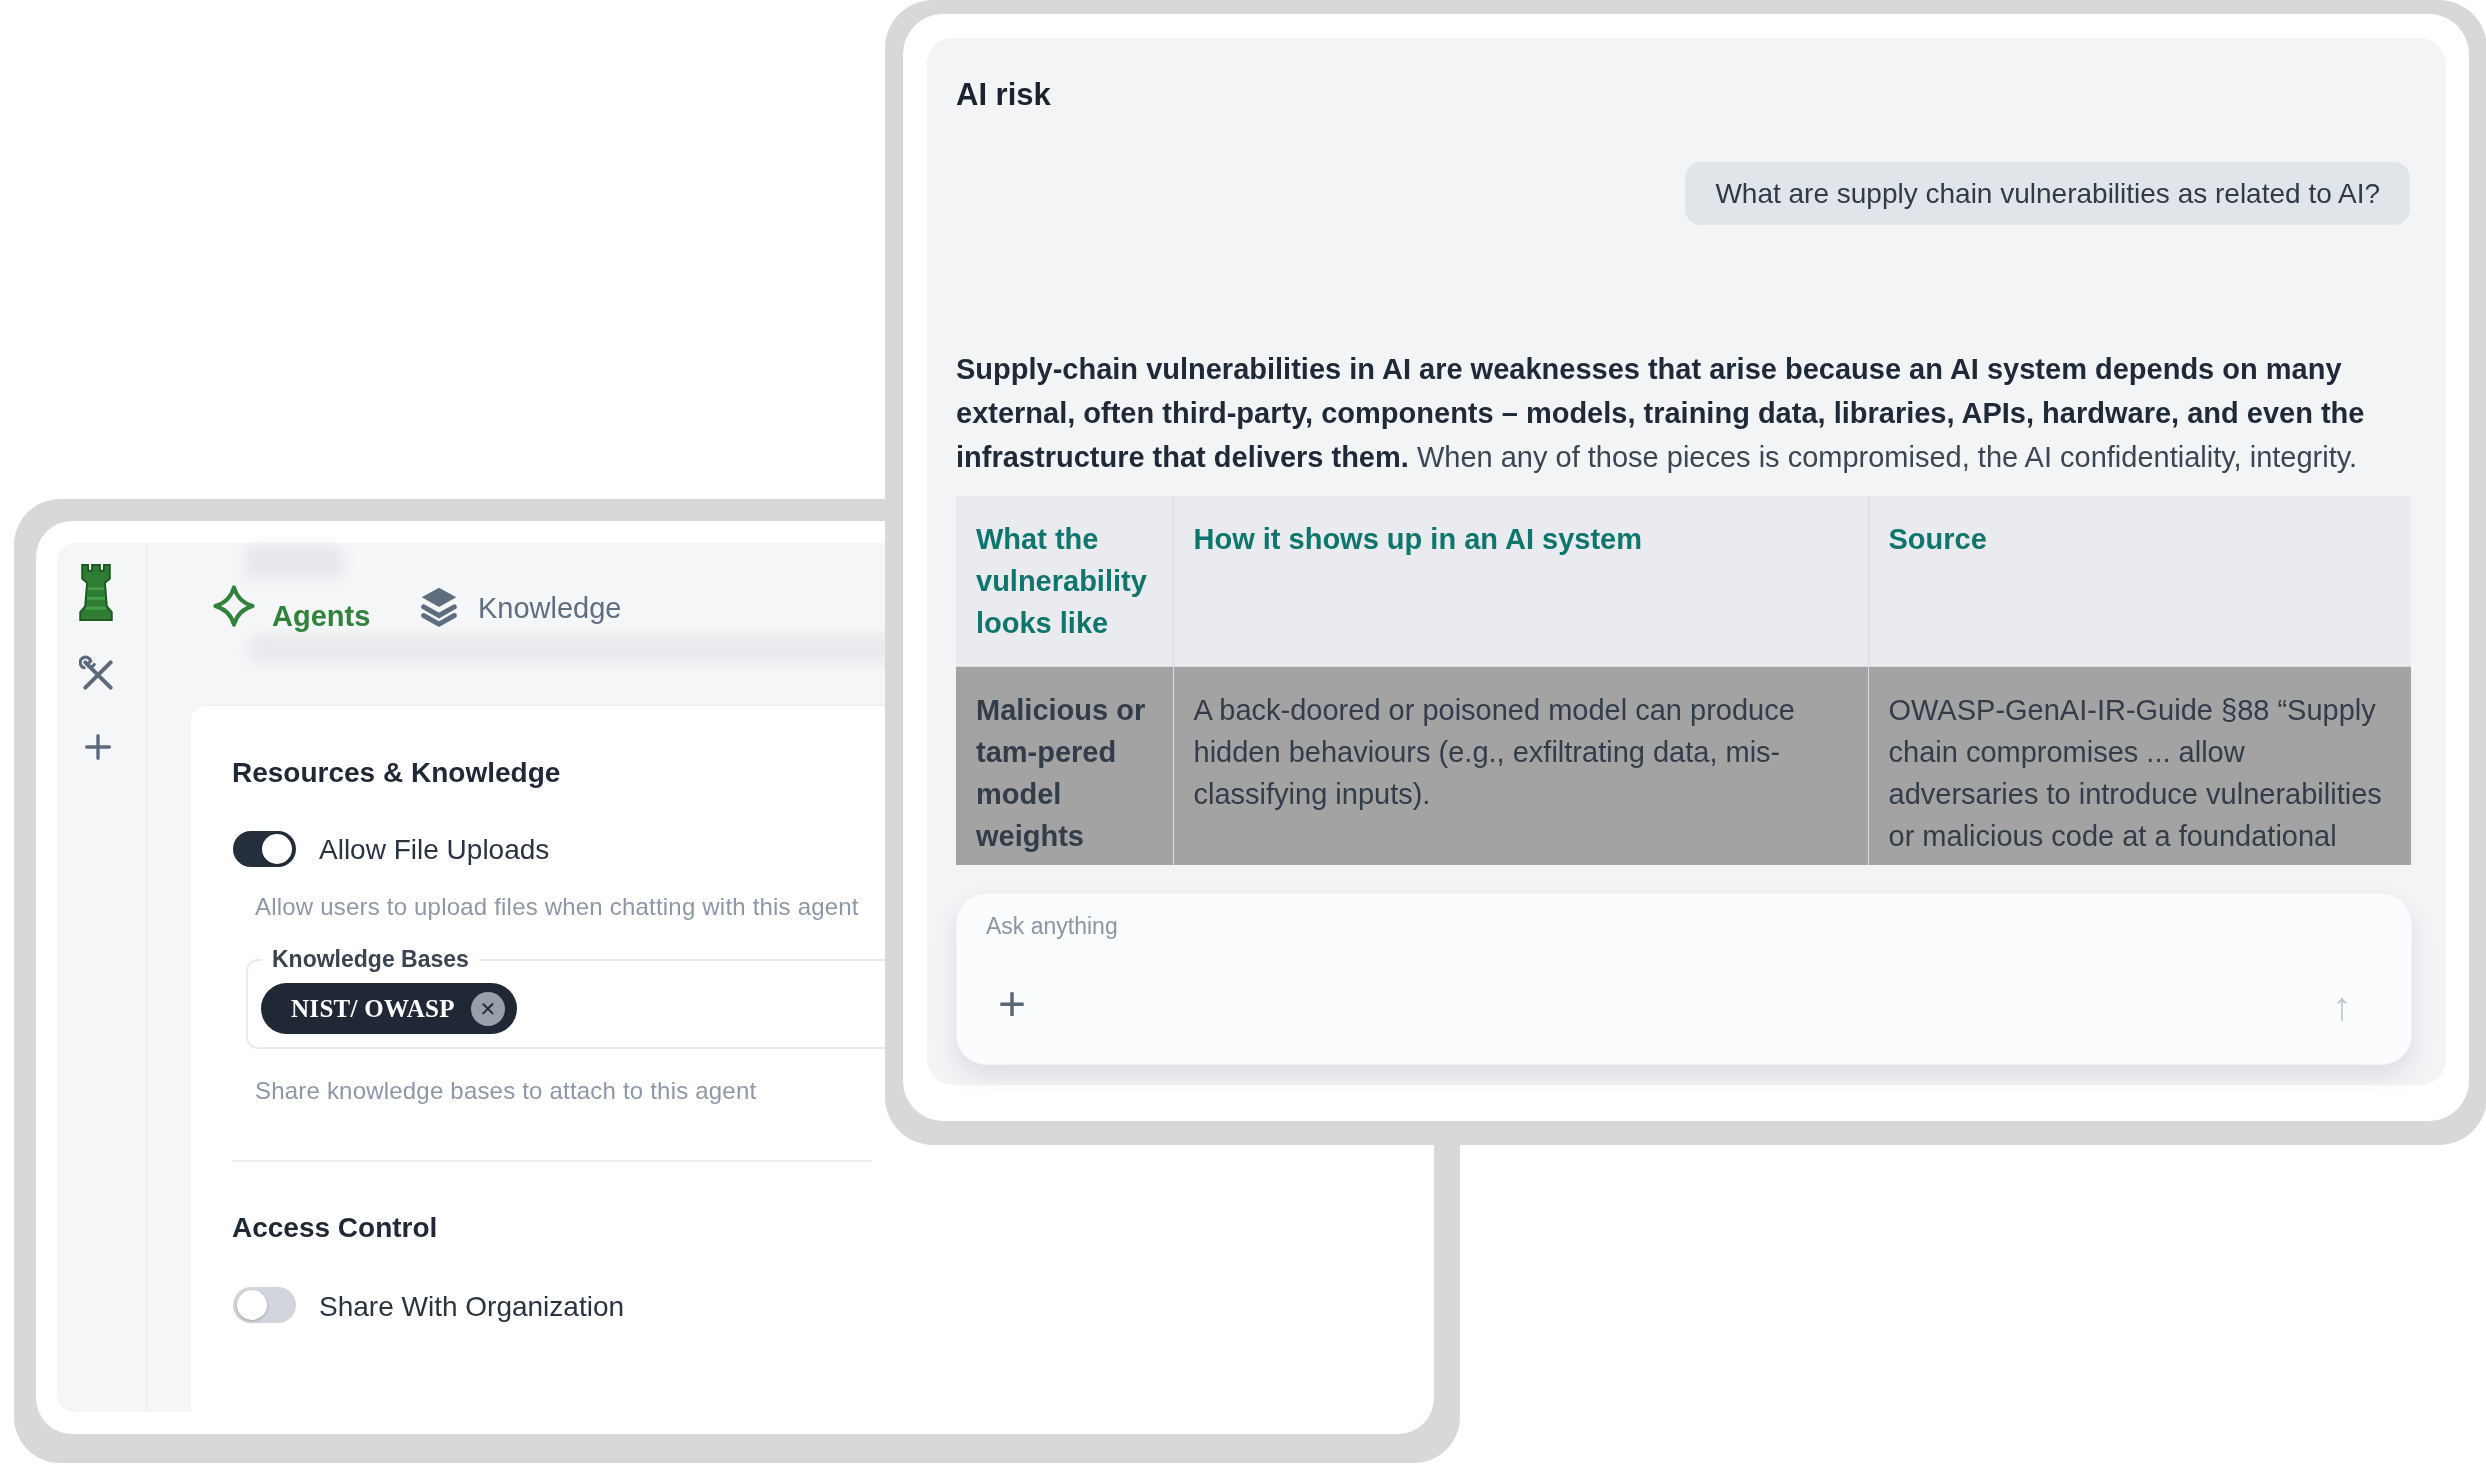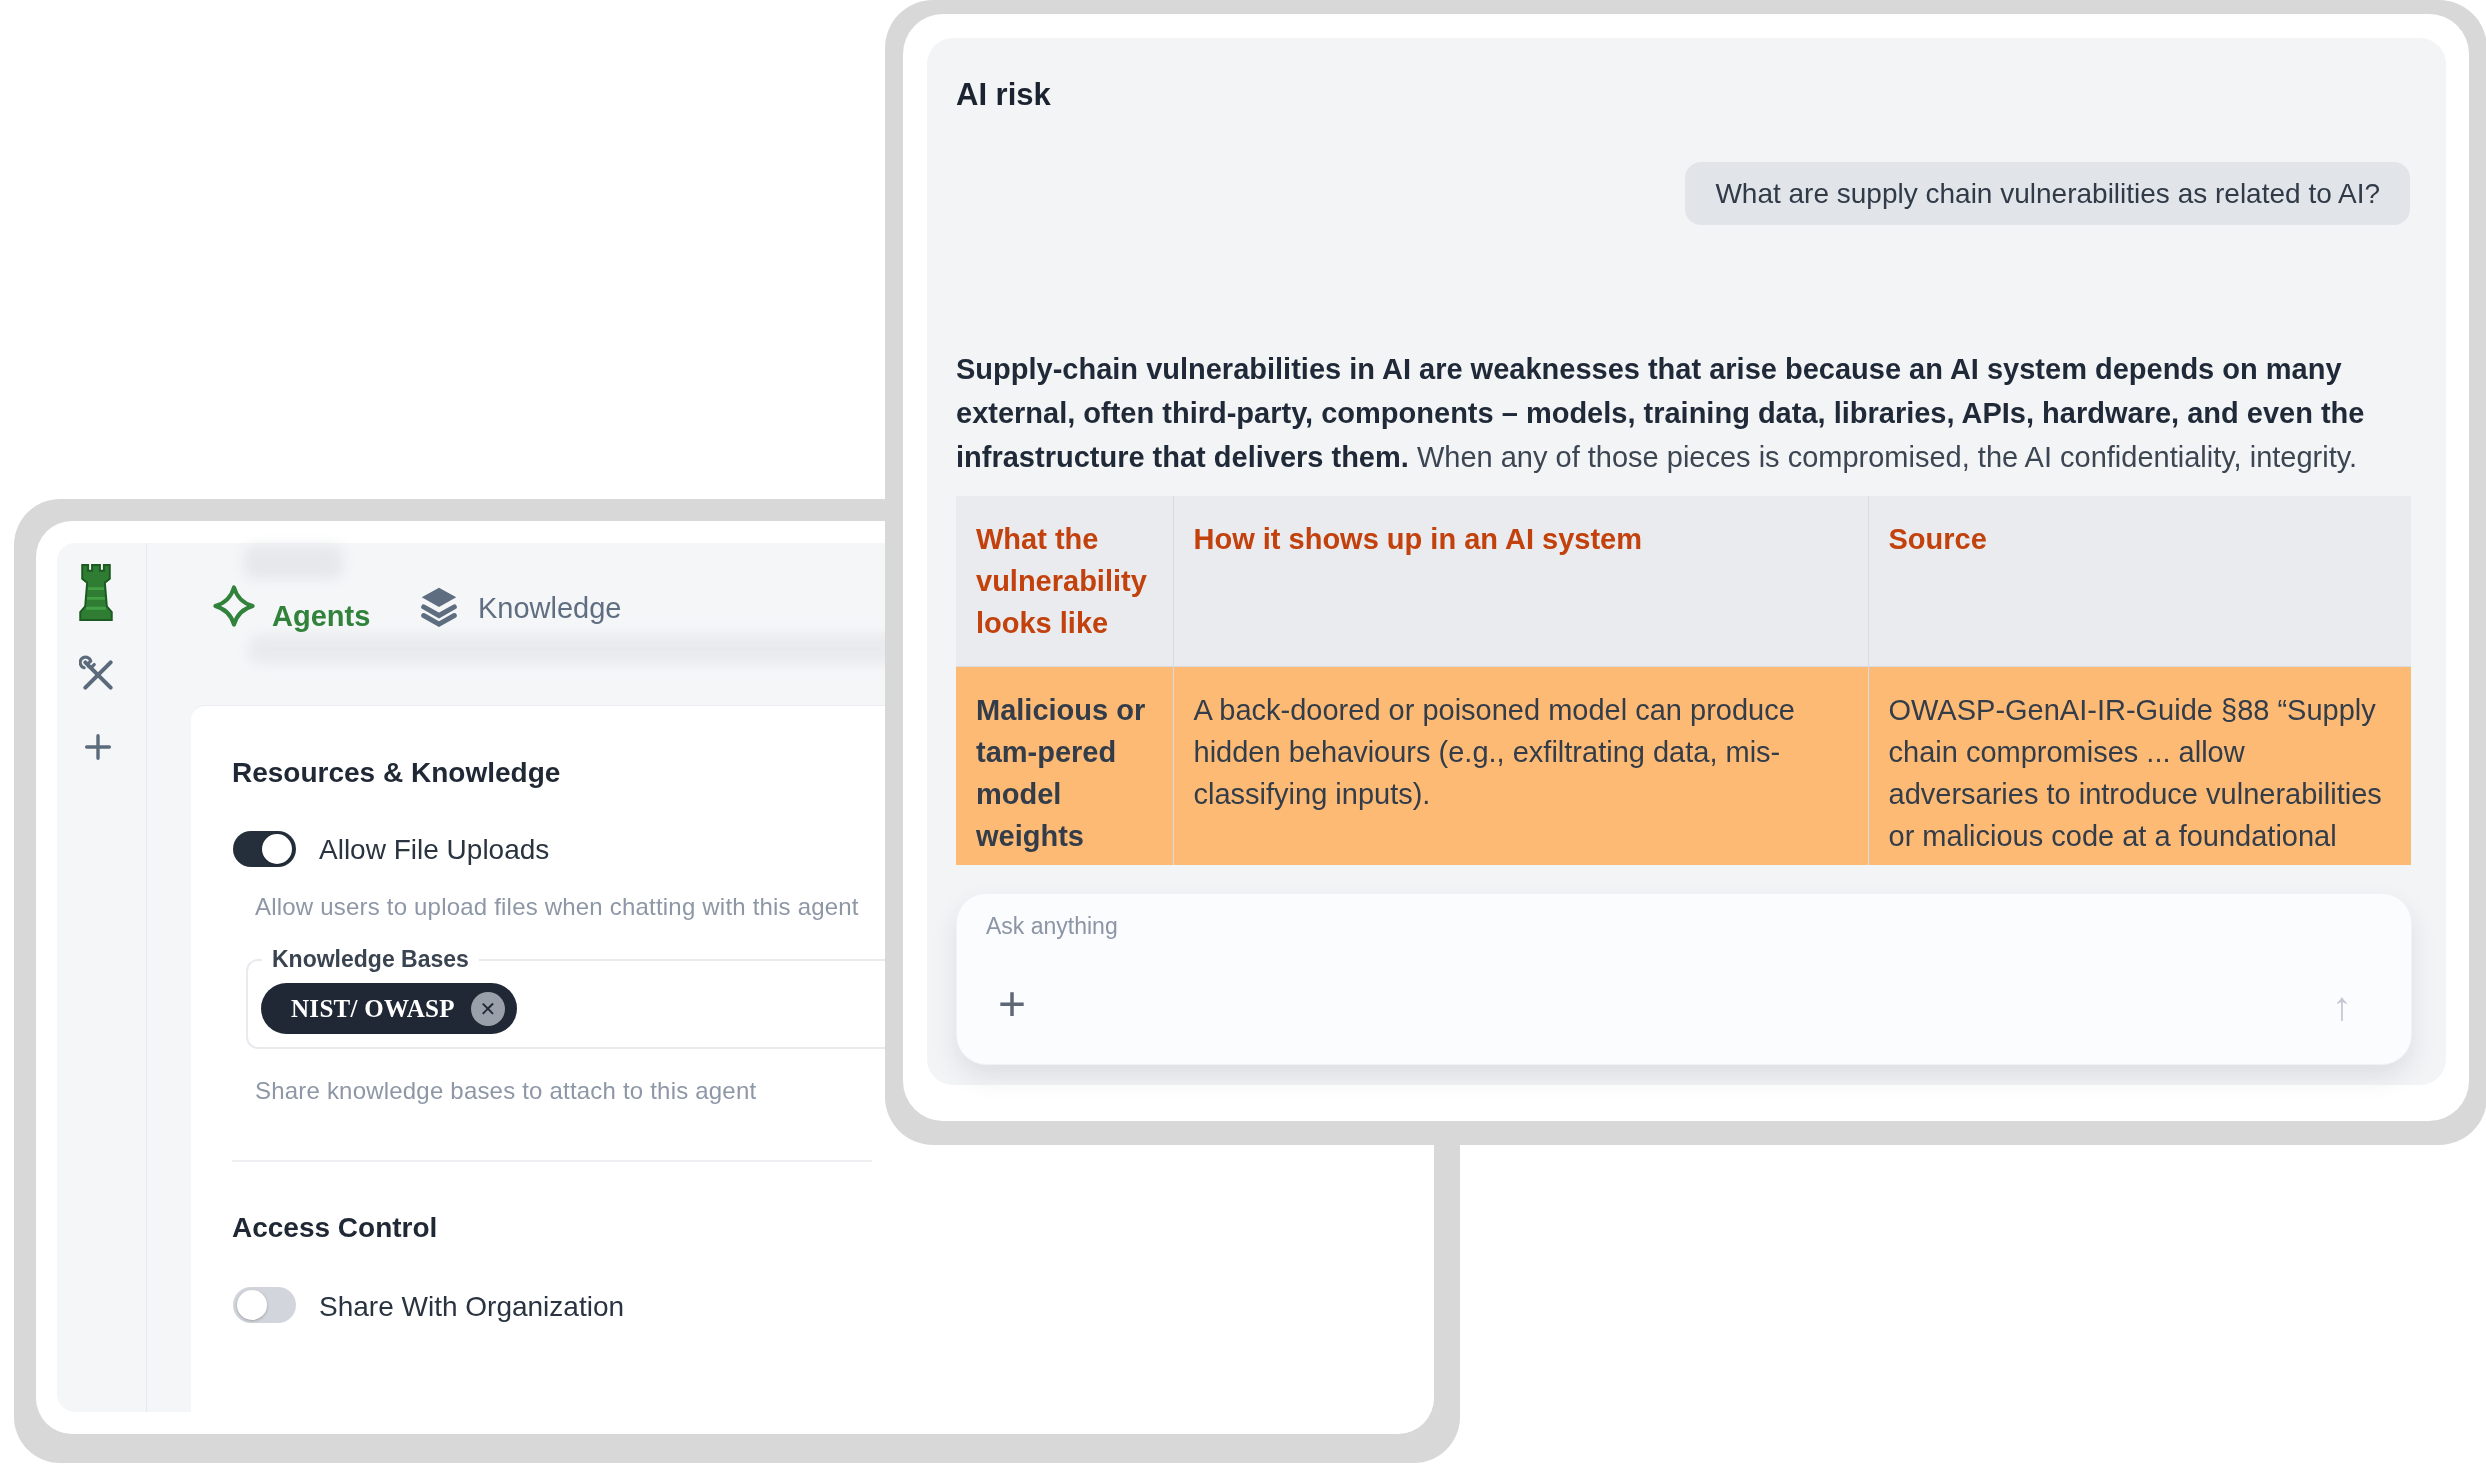--- a/index.html
+++ b/index.html
@@ -54,22 +54,22 @@
   #user-bubble { right:77px; top:162px; height:63px; line-height:63px; padding:0 30px; border-radius:16px;
                  background:#e1e4e9; color:#313b48; font-size:28px; }
 
   #answer-paragraph { left:956px; top:347px; width:1461px; font-size:29px; line-height:44px; color:#3c4653; }
   #answer-paragraph .bold { font-weight:700; color:#1f2937; }
 
   #risk-table-wrap { left:956px; top:496px; width:1455px; height:369px; overflow:hidden; }
   table.risk { border-collapse:collapse; table-layout:fixed; width:1455px; font-size:29px; }
   table.risk col.c1 { width:217px; } table.risk col.c2 { width:695px; } table.risk col.c3 { width:544px; }
   table.risk th, table.risk td { vertical-align:top; text-align:left; padding:22px 26px 22px 20px; line-height:42px; }
-  table.risk th { background:#e9ebee; font-weight:700; color:#c2410c; height:138px; }
-  table.risk td { background:#fdba74; color:#333c49; height:317px; }
+  table.risk th { background:#e9ebee; font-weight:700; color:#0f766e; height:138px; }
+  table.risk td { background:#a3a3a3; color:#333c49; height:317px; }
   table.risk .b { border-right:1px solid #d8dbe1; }
   table.risk tr.hdr { border-bottom:1px solid #d8dbe1; }
   td.colbold { font-weight:700; color:#1f2937; }
 
   #composer { left:956px; top:893px; width:1456px; height:172px; border-radius:30px; background:#fbfcfe;
               border:1px solid #f0f2f5; box-shadow:0 12px 26px rgba(31,41,55,.10); }
   #composer-placeholder { left:986px; top:913px; font-size:23px; color:#8b95a5; }
   #composer-plus { left:998px; top:980px; font-size:48px; font-weight:300; color:#5d6775; line-height:48px; }
   #composer-send { left:2332px; top:986px; font-size:40px; color:#c2c8d2; line-height:40px; }
 

